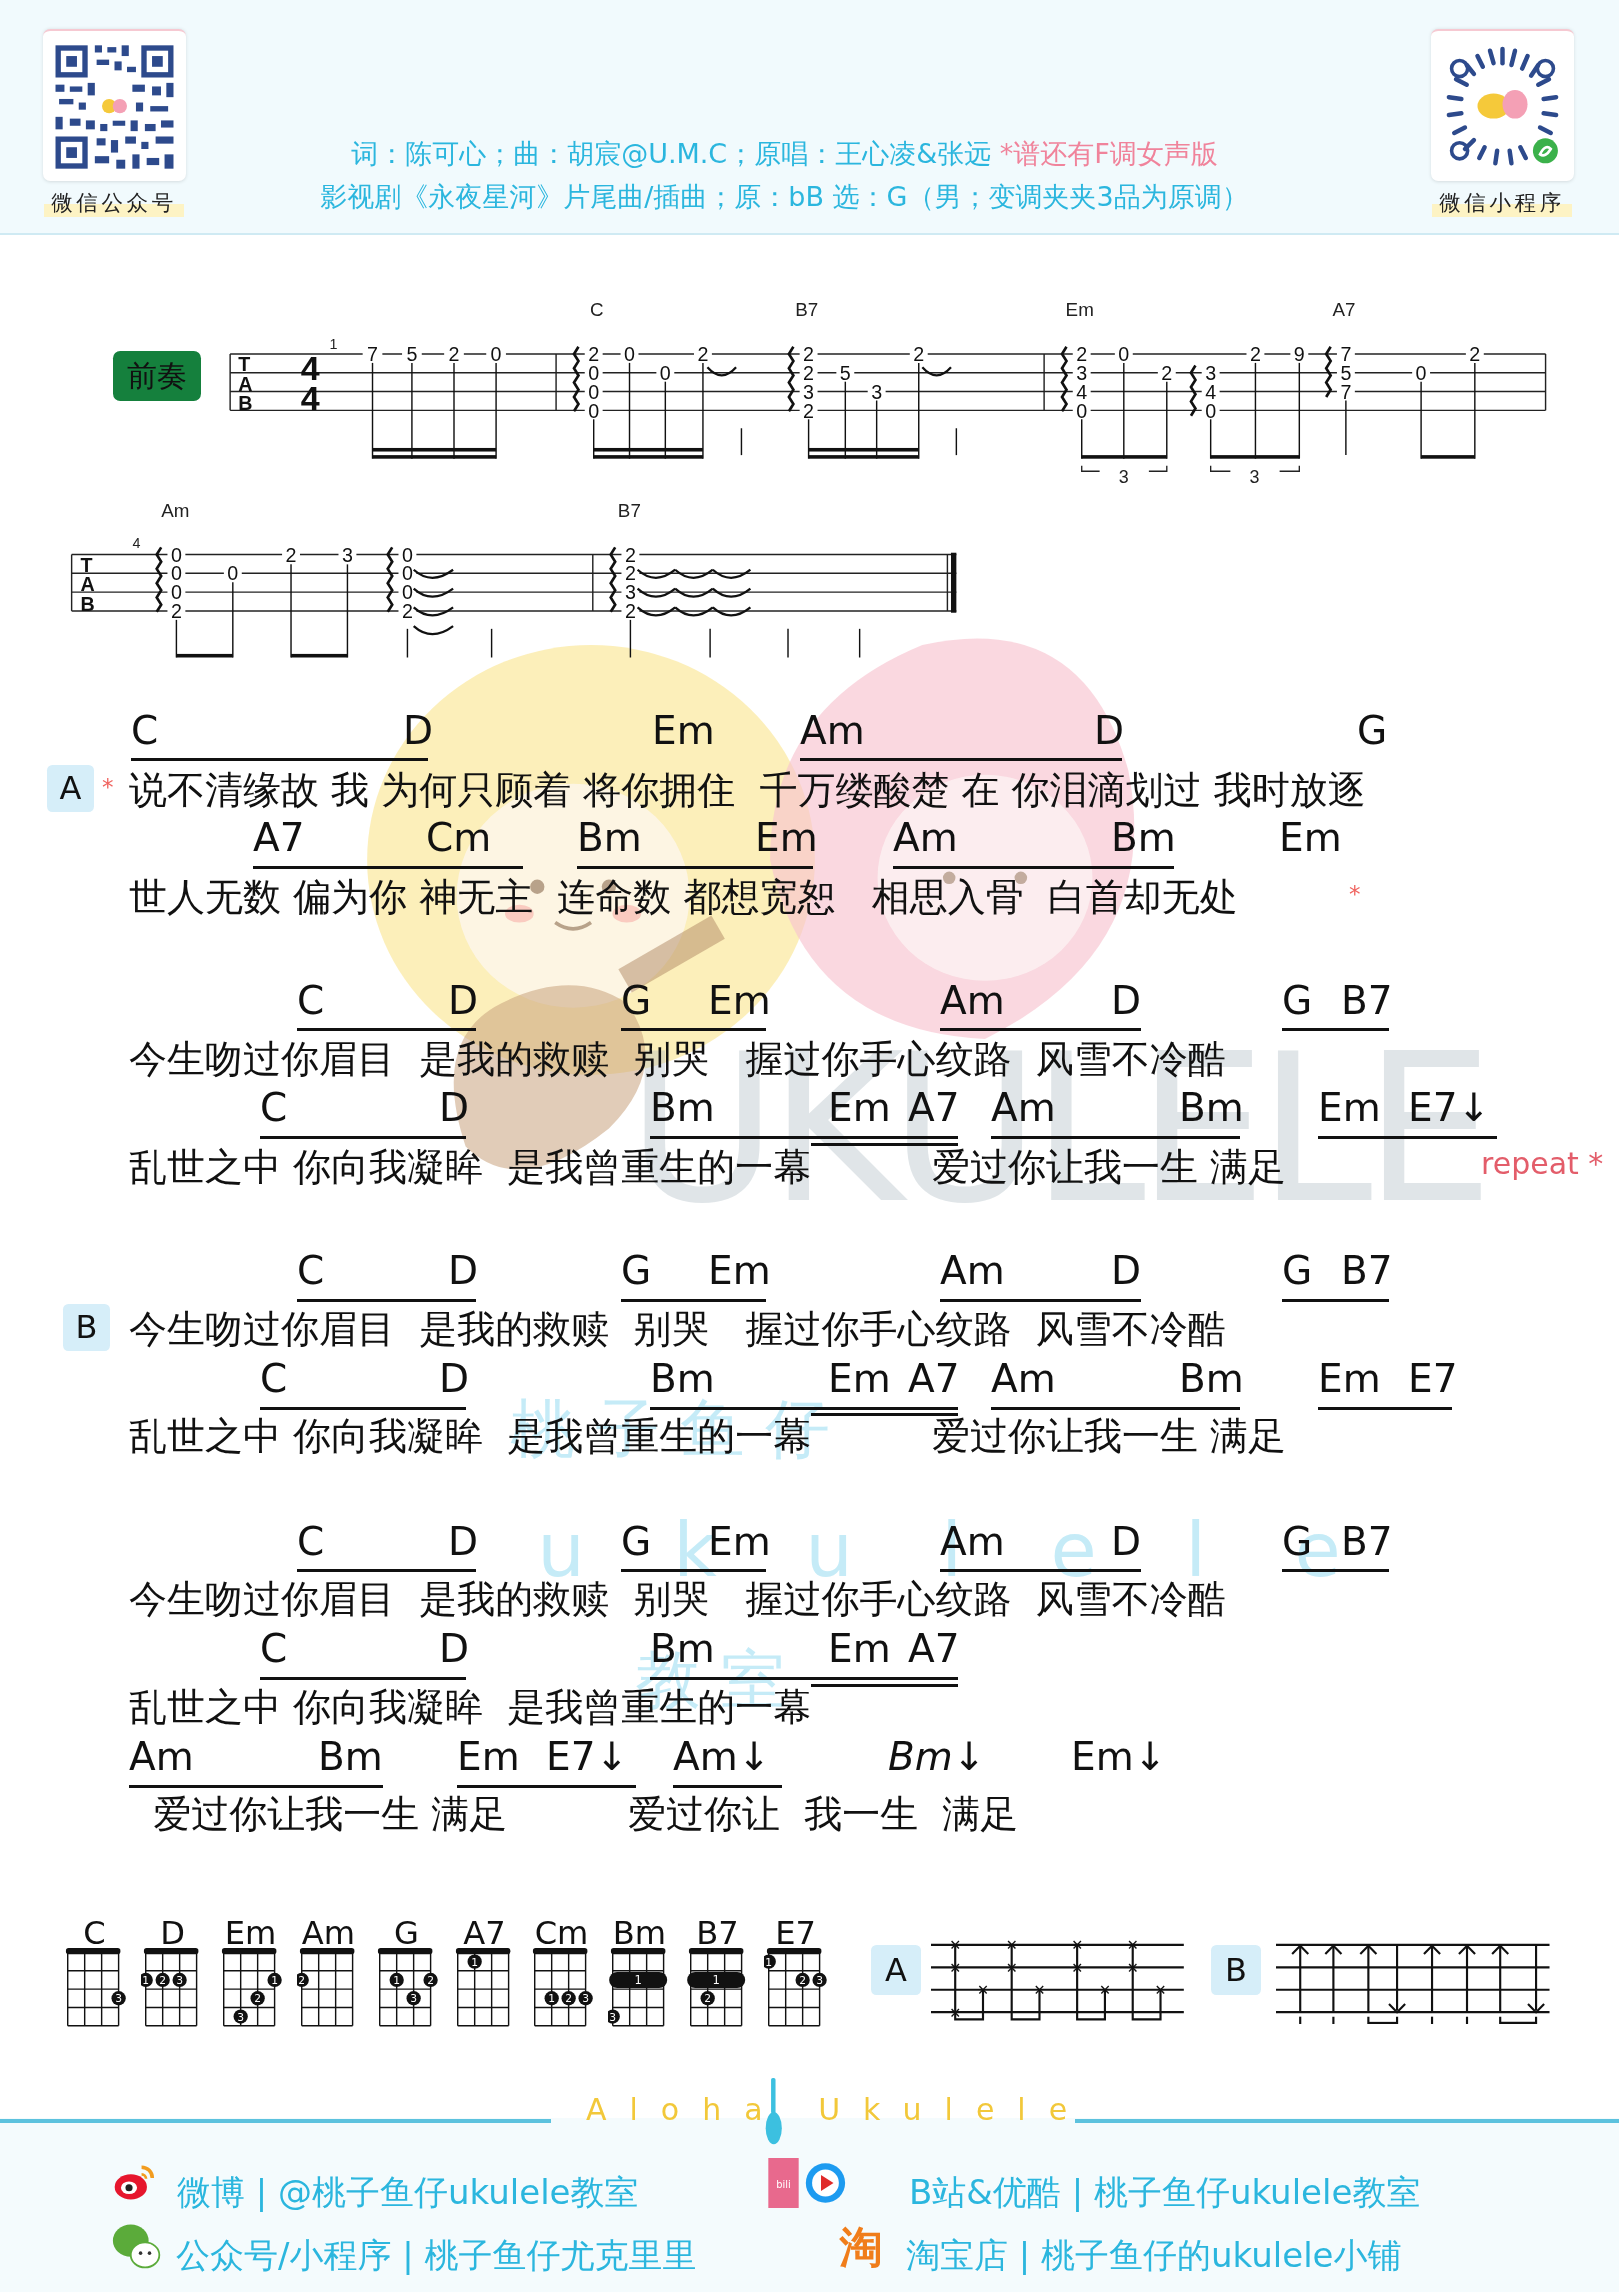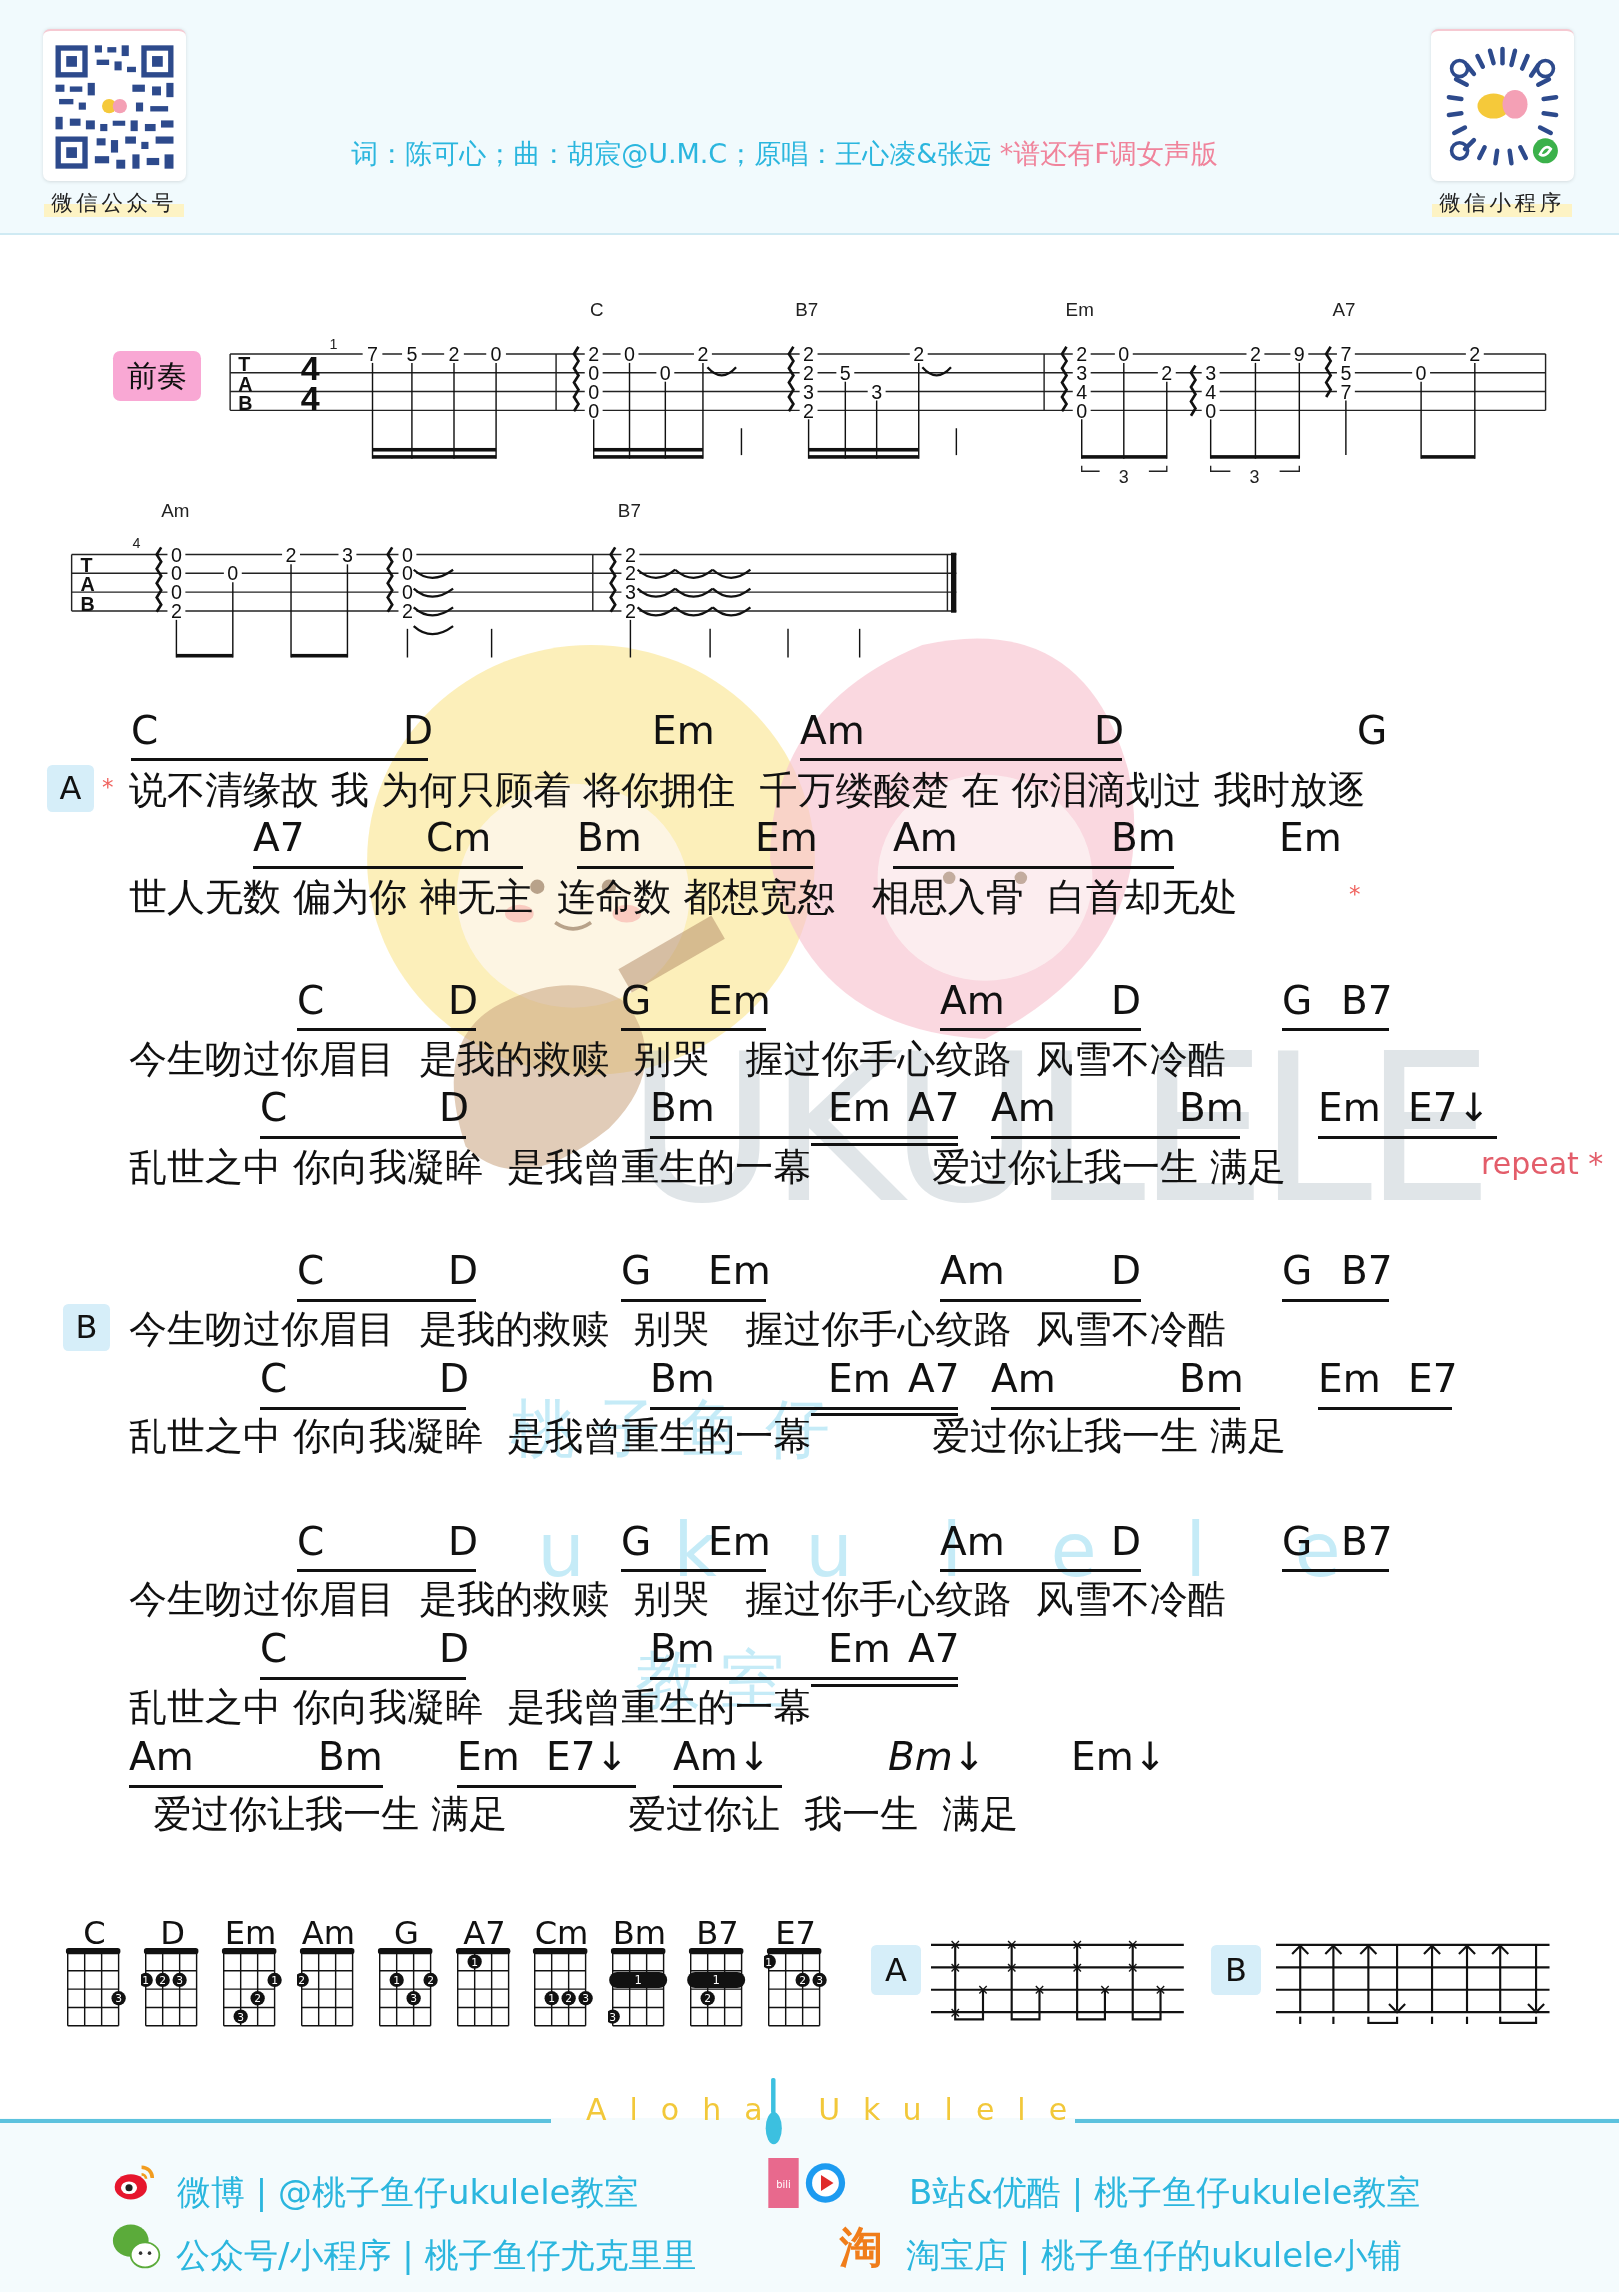--- a/index.html
+++ b/index.html
@@ -15,21 +15,21 @@
   .qr-label { margin-top: 7.2px; font-size: 21.5px; letter-spacing: 3.6px; color: #222; display: inline-block; padding: 0 7.2px; background: linear-gradient(to top, #fdf3c4 45%, transparent 45%); }
   .title-wrap { position: absolute; left: 0; width: 1619px; top: 18px; text-align: center; }
   .title { display: inline-block; font-size: 82px; font-weight: bold; color: #2bb6de; letter-spacing: 3.6px; }
   .title-sub { font-size: 25px; color: #2bb6de; margin-left: 5.4px; }
   .credits { position: absolute; left: 0; width: 1569px; text-align: center; font-size: 27px; color: #2bb6de; }
   .credits.l1 { top: 136px; }
   .credits.l2 { top: 179px; }
   .pink { color: #f0839b; }
 
   
-  .intro-label { position: absolute; left: 113px; top: 351px; width: 88px; height: 50px; border-radius: 7.2px; background: #f9a8d4; font-size: 30px; text-align: center; line-height: 50px; }
+  .intro-label { position: absolute; left: 113px; top: 351px; width: 88px; height: 50px; border-radius: 7.2px; background: #15803d; font-size: 30px; text-align: center; line-height: 50px; }
   svg.tab { position: absolute; left: 0; top: 0; }
   .tab text { font-family: "Liberation Sans", sans-serif; }
 
   
   .wm { position: absolute; pointer-events: none; }
 
   
   .sec-label { position: absolute; width: 47px; height: 47px; border-radius: 5.4px; background: #d6eef9; font-size: 32px; text-align: center; line-height: 47px; color: #111; }
   .star { position: absolute; color: #f0635f; font-size: 23px; }
   .chord { position: absolute; font-size: 39px; color: #111; font-family: "DejaVu Sans", sans-serif; white-space: nowrap; }
@@ -101,20 +101,21 @@
         <circle cx="74" cy="84" r="8" fill="#f5c93a"></circle>
           <circle cx="86" cy="84" r="8" fill="#f4a0b5"></circle>
       </svg>
     </div>
     <div class="qr-label">微信公众号</div>
   </div>
 
   <div class="credits l1">
     <span>词：陈可心；曲：胡宸@U.M.C；原唱：王心凌&amp;张远 </span><span class="pink">*谱还有F调女声版</span>
   </div>
+  <div class="credits l2">影视剧《永夜星河》片尾曲/插曲；原：bB  选：G（男；变调夹夹3品为原调）</div>
 
   <div class="qr-card right">
     <div class="qr-box">
       <svg width="143" height="152" viewBox="0 0 160 170">
         <g stroke="#2d4a8c" stroke-width="5" stroke-linecap="round" fill="none">
           <g transform="translate(80,86)">
             <line x1="0" y1="-66" x2="0" y2="-50"></line>
               <line x1="14" y1="-64" x2="10" y2="-48"></line>
               <line x1="-14" y1="-64" x2="-10" y2="-50"></line>
             <line x1="28" y1="-58" x2="22" y2="-44"></line>

